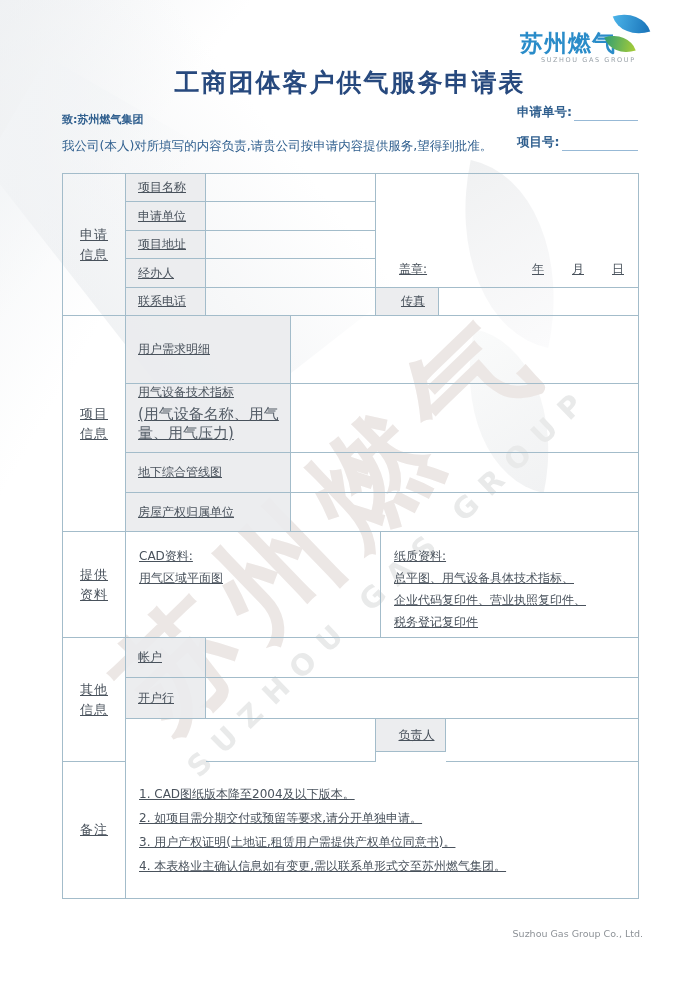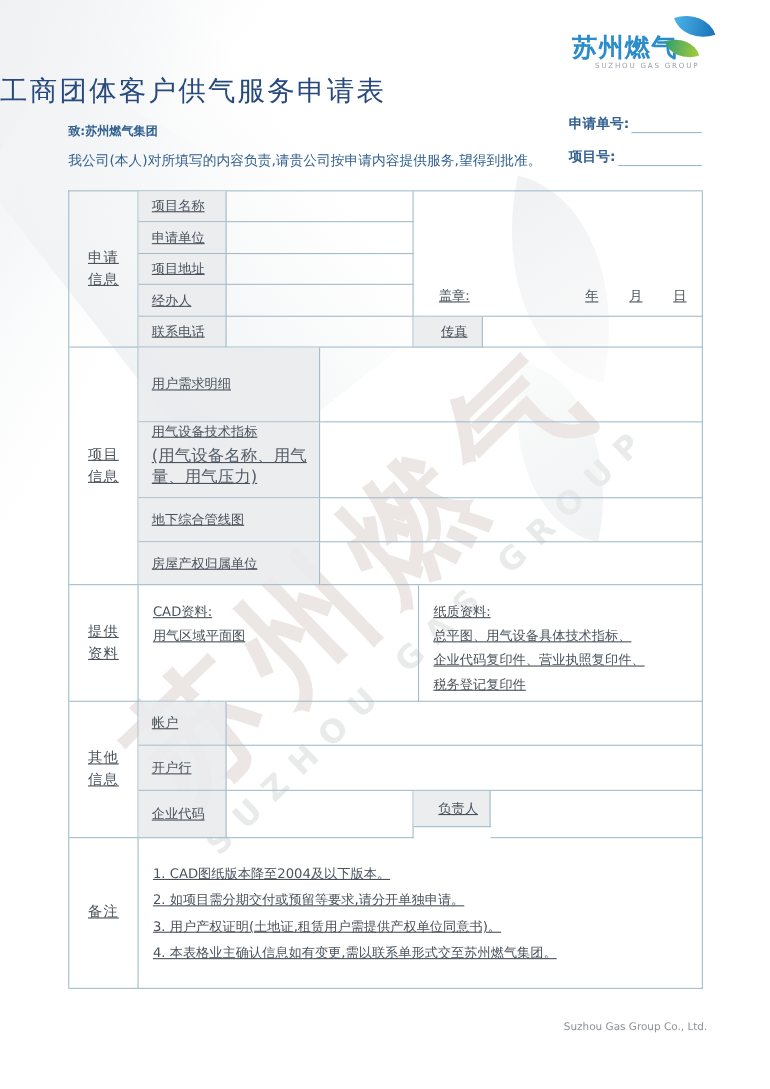--- a/index.html
+++ b/index.html
@@ -39,22 +39,22 @@
   
   .logo-cn{position:absolute;left:520px;top:28px;font-size:23px;font-weight:bold;
            color:var(--brandblue);letter-spacing:1px;}
   .logo-en{position:absolute;left:541px;top:56px;font-size:6.5px;letter-spacing:1.6px;color:#99a1a8;}
   .logo-leaf{position:absolute;border-radius:0 100% 0 100%;}
   .logo-leaf.blue{left:616px;top:11px;width:31px;height:26px;transform:rotate(-18deg);
         background:linear-gradient(120deg,#4cb4e9,#1872b8);}
   .logo-leaf.green{left:607px;top:33px;width:26px;height:22px;transform:rotate(162deg);
         background:linear-gradient(120deg,#a9cd35,#2f9d74);}
 
-  .title{position:absolute;left:0;top:66px;width:700px;text-align:left;
-         font-size:25px;font-weight:normal;letter-spacing:2px;color:var(--titleblue);}
+  .title{position:absolute;left:0;top:66px;width:700px;text-align:center;
+         font-size:25px;font-weight:bold;letter-spacing:2px;color:var(--titleblue);}
 
   .to-line{position:absolute;left:62px;top:112px;font-size:11px;font-weight:bold;color:var(--blue);}
   .stmt{position:absolute;left:62px;top:138px;font-size:12.5px;color:var(--blue);}
 
   .ref{position:absolute;left:517px;width:121px;display:flex;align-items:flex-end;
        font-size:12.5px;color:var(--blue);font-weight:bold;}
   .ref .line{flex:1;border-bottom:1px solid #97b9d6;height:14px;margin-left:2px;}
   .ref.r1{top:104px;} .ref.r2{top:134px;}
 
   
@@ -167,21 +167,20 @@
       <div>税务登记复印件</div>
     </div>
 
     <div class="cell hdr" style="left:0;top:464px;width:63px;height:124px;">
       <span>其他信息</span>
     </div>
     <div class="cell lab" style="left:63px;top:464px;width:80px;height:40px;">帐户</div>
     <div class="cell" style="left:143px;top:464px;width:433px;height:40px;"></div>
     <div class="cell lab" style="left:63px;top:504px;width:80px;height:41px;">开户行</div>
     <div class="cell" style="left:143px;top:504px;width:433px;height:41px;"></div>
-    <div class="cell lab" style="left:63px;top:545px;width:80px;height:43px;">企业代码</div>
     <div class="cell" style="left:143px;top:545px;width:170px;height:43px;"></div>
     <div class="cell lab center" style="left:313px;top:545px;width:70px;height:33px;">负责人</div>
     <div class="cell" style="left:383px;top:545px;width:193px;height:43px;"></div>
 
     <div class="cell hdr" style="left:0;top:588px;width:63px;height:137px;">
       <span>备注</span>
     </div>
     <div class="cell remarks" style="left:63px;top:588px;width:513px;height:137px;">
       <div>1. CAD图纸版本降至2004及以下版本。</div>
       <div>2. 如项目需分期交付或预留等要求,请分开单独申请。</div>

